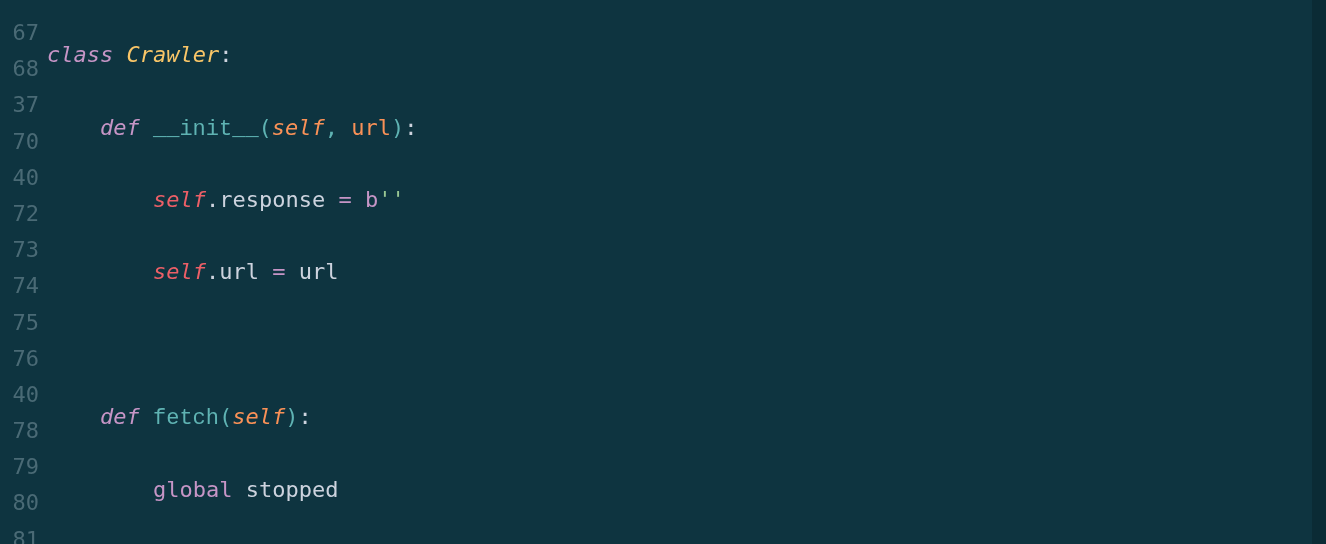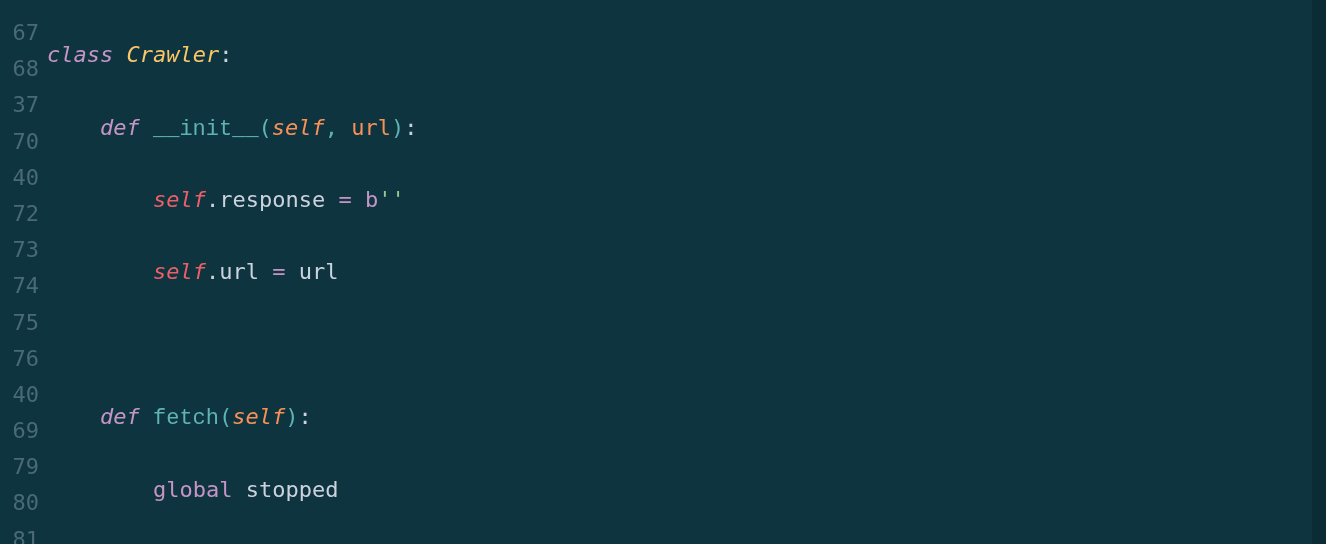--- a/index.html
+++ b/index.html
@@ -68,21 +68,21 @@
     <div>68</div>
     <div>37</div>
     <div>70</div>
     <div>40</div>
     <div>72</div>
     <div>73</div>
     <div>74</div>
     <div>75</div>
     <div>76</div>
     <div>40</div>
-    <div>69</div>
+    <div>78</div>
     <div>79</div>
     <div>80</div>
     <div>81</div>
   </div>
 
   <div class="code">
 <div class="line"><span class="kw-class">class</span> <span class="cls-name">Crawler</span><span class="punc-colon">:</span></div>
 <div class="line"><span>    </span><span class="kw-def">def</span> <span class="fn-name">__init__</span><span class="punc">(</span><span class="param-self">self</span><span class="punc">,</span><span> </span><span class="param">url</span><span class="punc">)</span><span class="punc-colon">:</span></div>
 <div class="line"><span>        </span><span class="self-ref">self</span><span class="dot">.</span><span class="ident">response</span><span> </span><span class="op-assign">=</span><span> </span><span class="str-prefix">b</span><span class="str">'</span><span class="str">'</span></div>
 <div class="line"><span>        </span><span class="self-ref">self</span><span class="dot">.</span><span class="ident">url</span><span> </span><span class="op-assign">=</span><span> </span><span class="ident">url</span></div>

